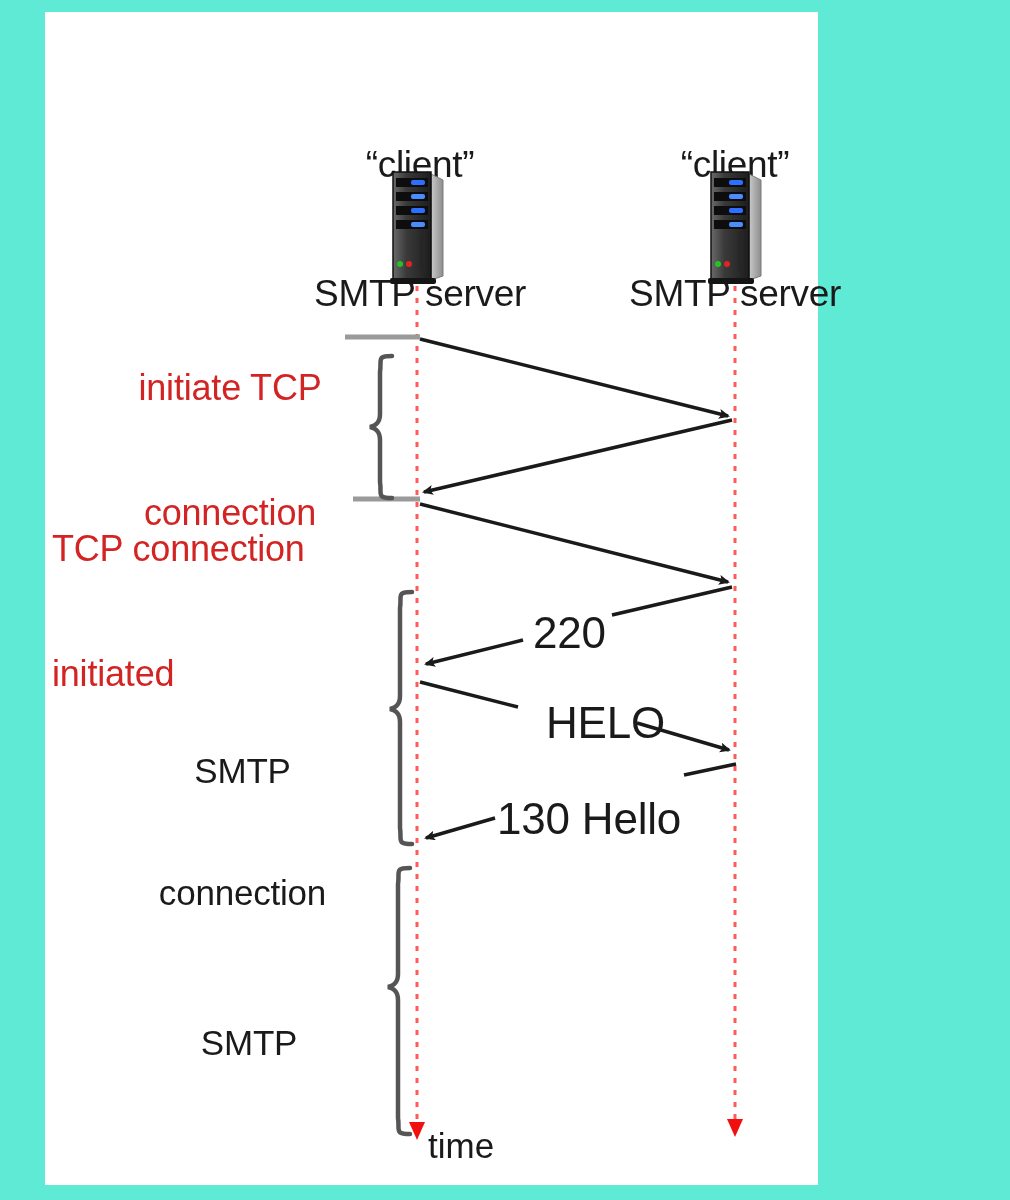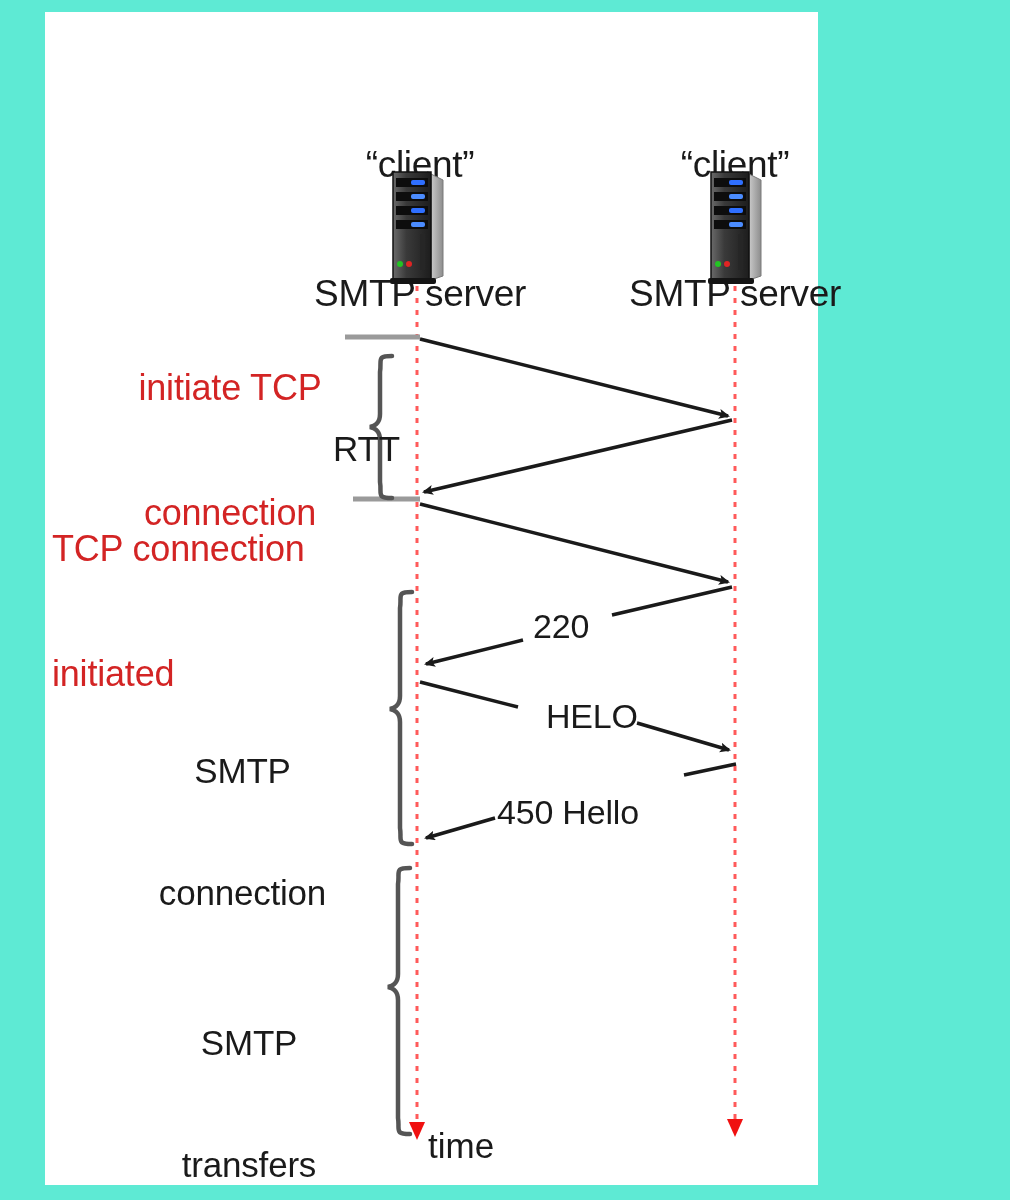--- a/index.html
+++ b/index.html
@@ -49,21 +49,21 @@
     color: #d32424;
     font-weight: 400;
     letter-spacing: -0.2px;
   }
   .blklbl {
     font-size: 35px;
     color: #1a1a1a;
     letter-spacing: -0.2px;
   }
   .msglbl {
-    font-size: 34px;
+    font-size: 44px;
     color: #1a1a1a;
     letter-spacing: -0.2px;
   }
   .timelbl {
     font-size: 35px;
     color: #1a1a1a;
   }
   .server-icon {
     position: absolute;
     width: 62px;
@@ -171,39 +171,35 @@
 
     <path d="M410,868 C394,868 400,872 398,884 L398,974 C398,984 392,986 388,987
              C392,988 398,990 398,1000 L398,1118 C400,1130 394,1134 410,1134" fill="none" stroke="#555555" stroke-width="4.5" stroke-linecap="round"></path>
   </svg>
 
   <div class="txt redlbl" style="left:105px; top:283px; width:250px; text-align:center;">
     <div>initiate TCP</div>
     <div>connection</div>
   </div>
 
-  <div class="txt blklbl" style="left:295px; top:388px;">
-    <span>RTT</span>
-  </div>
 
   <div class="txt redlbl" style="left:44px; top:444px; width:320px; text-align:left;margin-left:8px;">
     <div>TCP connection</div>
     <div>initiated</div>
   </div>
 
   <div class="txt blklbl" style="left:110px; top:670px; width:265px; text-align:center;">
     <div>SMTP</div>
     <div>connection</div>
   </div>
 
   <div class="txt blklbl" style="left:120px; top:942px; width:258px; text-align:center;">
     <div>SMTP</div>
-    <div>transfers</div>
   </div>
 
   <div class="txt msglbl" style="left:533px; top:607px;">220</div>
 
   <div class="txt msglbl" style="left:546px; top:697px;">HELO</div>
 
-  <div class="txt msglbl" style="left:497px; top:793px;">450 Hello</div>
+  <div class="txt msglbl" style="left:497px; top:793px;">130 Hello</div>
 
   <div class="txt timelbl" style="left:428px; top:1089px;margin-top:37px;">time</div>
 </div>
 
 </body></html>

